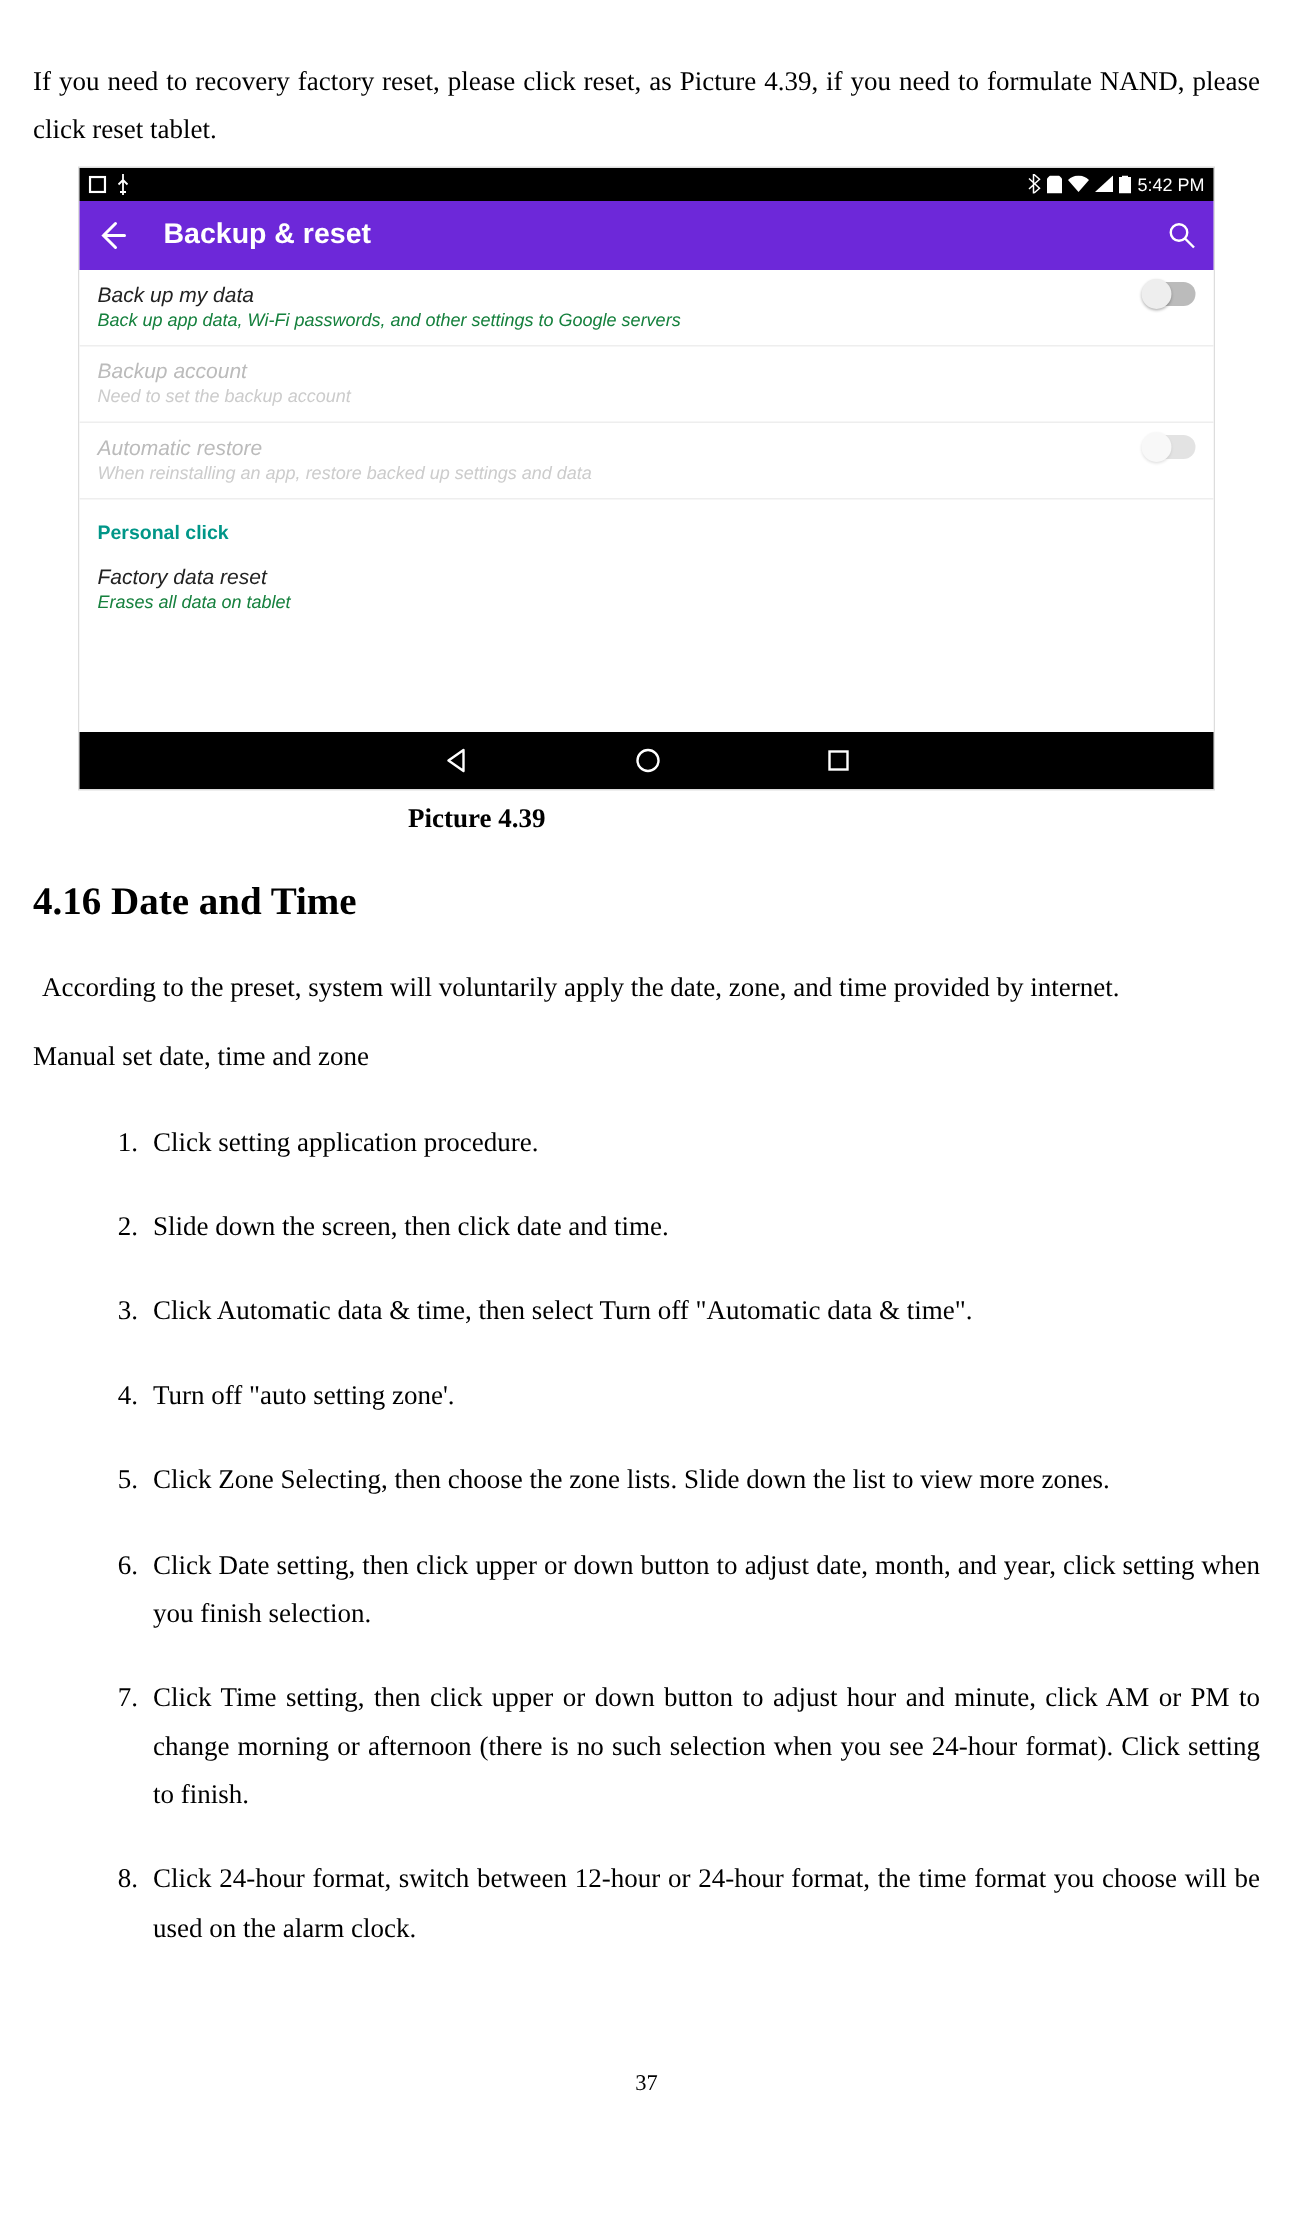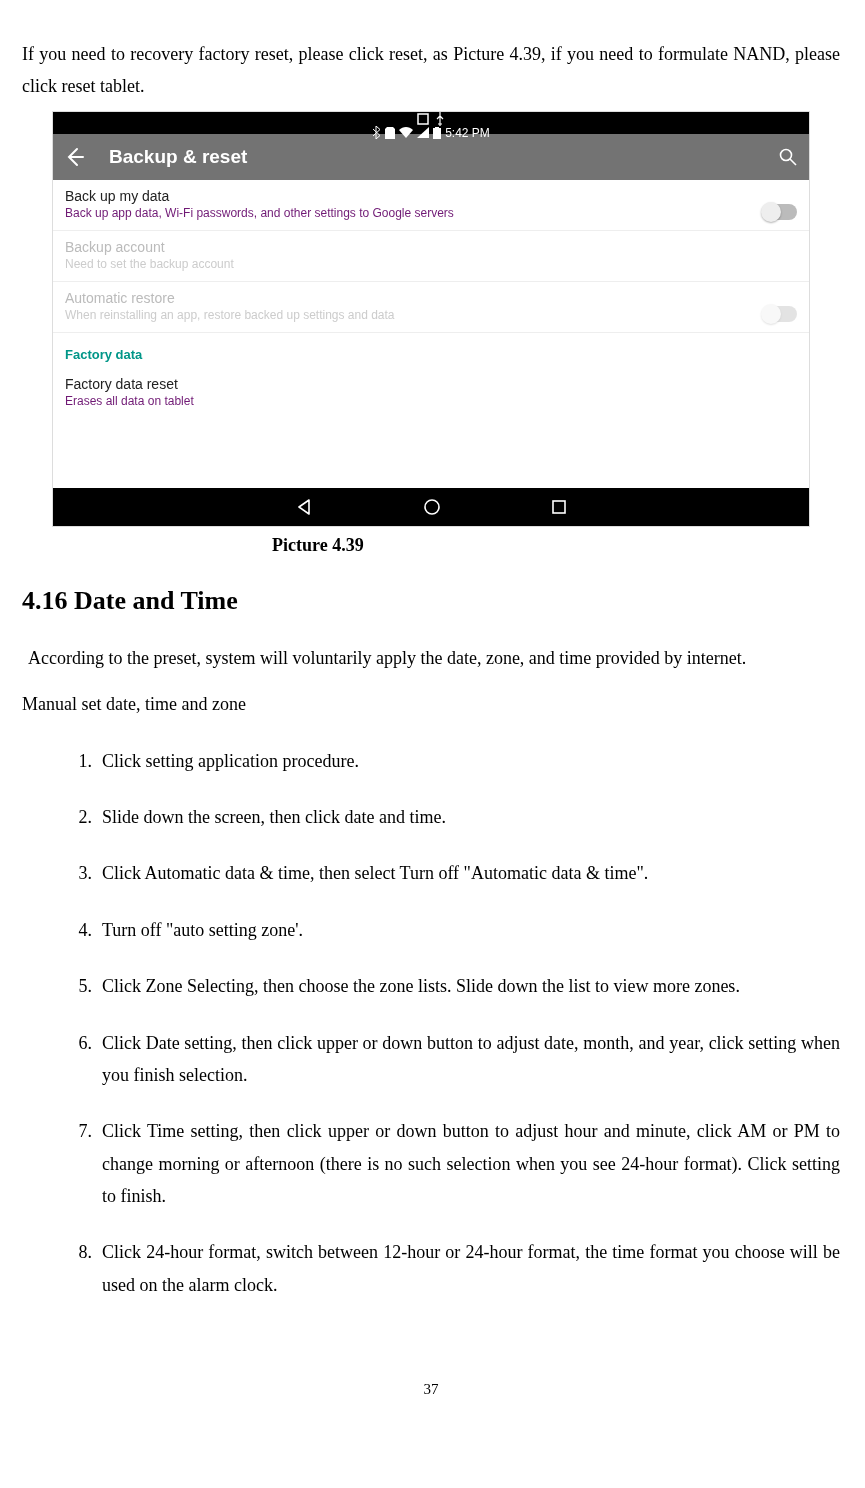--- a/index.html
+++ b/index.html
@@ -26,26 +26,25 @@
   .statusbar {
     background: #000;
     color: #fff;
     height: 22px;
     display: flex;
     align-items: center;
     justify-content: space-between;
     padding: 0 6px;
     font-family: Arial, sans-serif;
     font-size: 12px;
-    flex-direction: column;
   }
   .status-left { display:flex; gap:6px; align-items:center; }
   .status-right { display:flex; gap:4px; align-items:center; }
   .appbar {
-    background:#737373;
+    background:#6d28d9;
     color:#fff;
     height:46px;
     display:flex;
     align-items:center;
     padding:0 12px;
     font-family: Arial, sans-serif;
     font-size:19px;
     font-weight:bold;
     justify-content: space-between;
   }
@@ -58,26 +57,27 @@
   .section-header {
     color:#009688;
     font-weight:bold;
     padding: 14px 12px 6px 12px;
     font-size:13px;
   }
   .row {
     padding: 8px 12px 10px 12px;
     border-bottom:1px solid #eee;
     display:flex;
-    align-items:flex-end;
+    align-items:flex-start;
     justify-content: space-between;
+    font-style: italic;
   }
   .row:last-child { border-bottom:none; }
   .row-text .title { color:#222; font-size:14px; }
-  .row-text .subtitle { color:#701a75; font-size:12px; margin-top:2px; }
+  .row-text .subtitle { color:#15803d; font-size:12px; margin-top:2px; }
   .row.disabled .title { color:#bbb; }
   .row.disabled .subtitle { color:#ccc; }
   .toggle {
     width:34px; height:16px; background:#bbb; border-radius:8px;
     position:relative;
   }
   .toggle::after {
     content:""; position:absolute; left:-2px; top:-2px;
     width:20px; height:20px; background:#eee; border-radius:50%;
     box-shadow:0 1px 2px rgba(0,0,0,.3);
@@ -225,21 +225,21 @@
       </div>
 
       <div class="row disabled">
         <div class="row-text">
           <div class="title">Automatic restore</div>
           <div class="subtitle">When reinstalling an app, restore backed up settings and data</div>
         </div>
         <div class="toggle disabled"></div>
       </div>
 
-      <div class="section-header">Factory data</div>
+      <div class="section-header">Personal click</div>
 
       <div class="row">
         <div class="row-text">
           <div class="title">Factory data reset</div>
           <div class="subtitle">Erases all data on tablet</div>
         </div>
       </div>
     </div>
 
     <div class="white-gap"></div>

